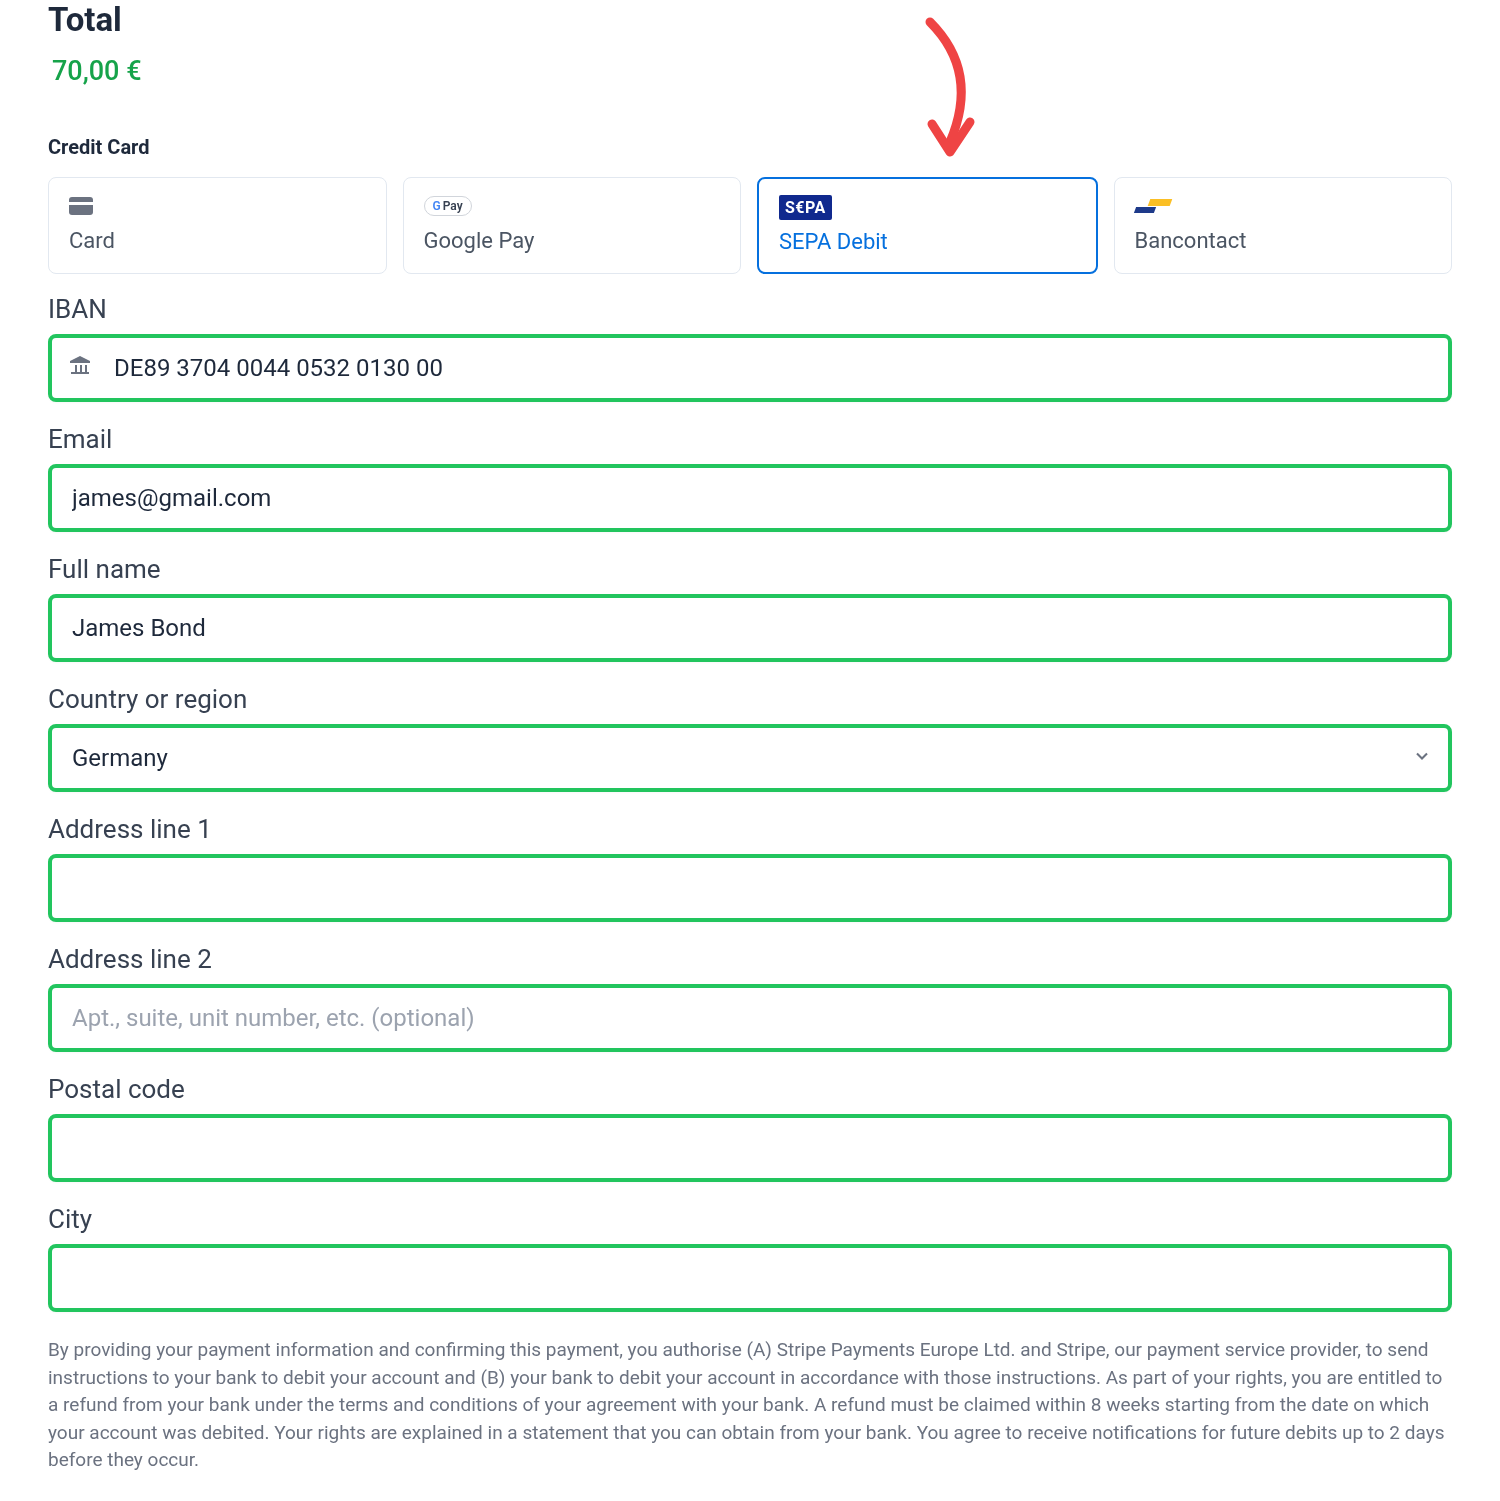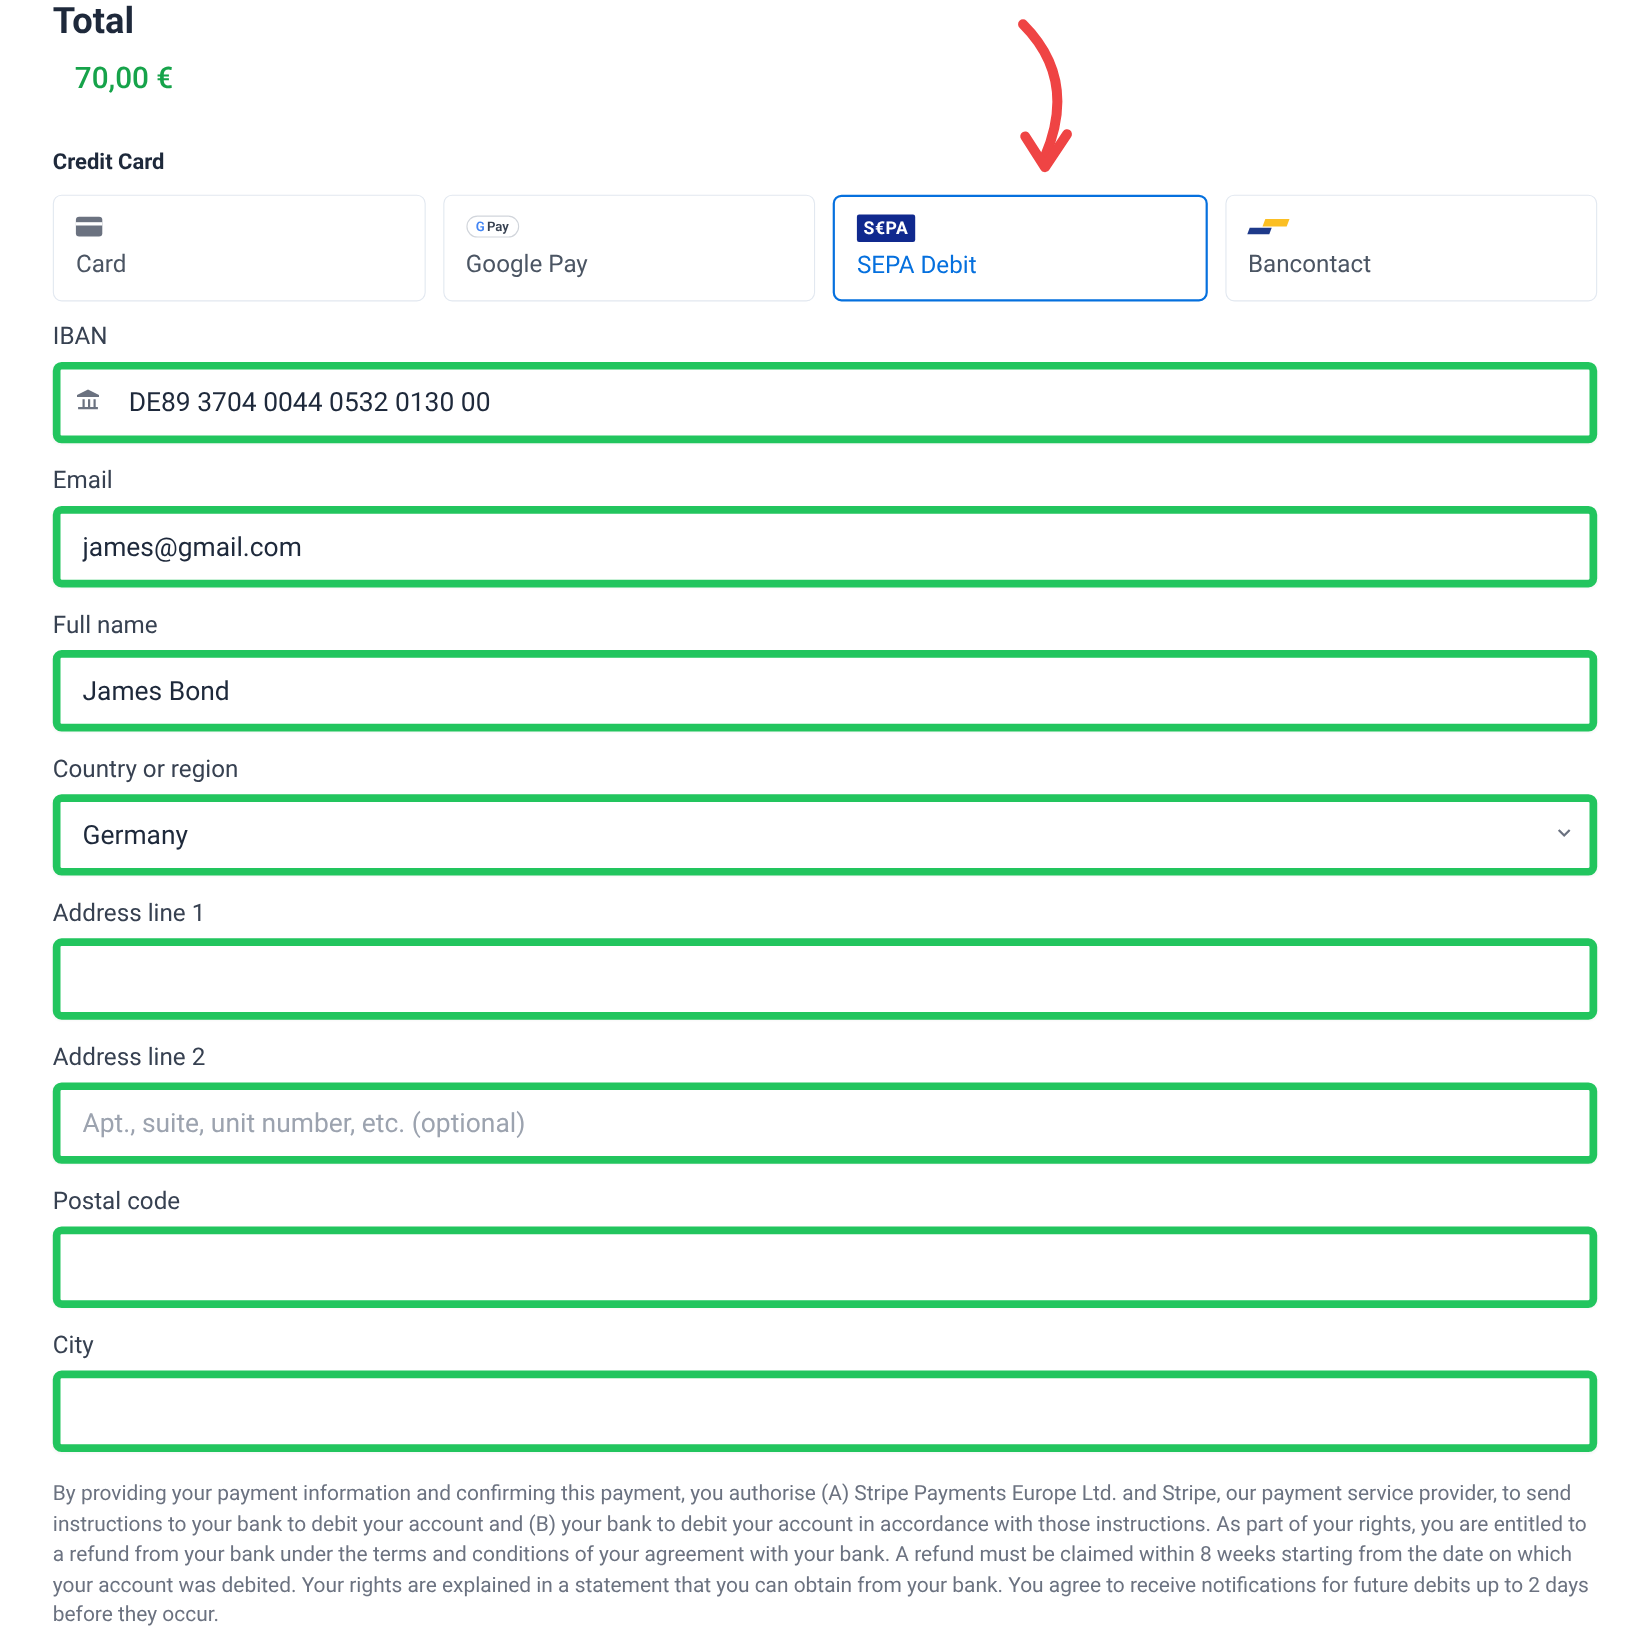--- a/index.html
+++ b/index.html
@@ -17,21 +17,21 @@
     .total-label {
       font-size: 33px;
       font-weight: 700;
       color: #1e293b;
       margin-bottom: 16px;
     }
     .total-amount {
       font-size: 27px;
       font-weight: 500;
       color: #16a34a;
-      margin-left: 20px;
+      margin-left: 4px;
       margin-bottom: 48px;
     }
     .section-label {
       font-size: 20px;
       font-weight: 700;
       color: #1e293b;
       margin-bottom: 18px;
     }
     .payment-methods {
       display: flex;
@@ -118,33 +118,33 @@
       content: "";
       position: absolute;
       left: 14px;
       top: 0;
       width: 22px;
       height: 7px;
       background: #fbbf24;
       transform: skewX(-20deg);
     }
     .field-label {
-      font-size: 22px;
+      font-size: 26px;
       color: #374151;
       margin-bottom: 10px;
       font-weight: 400;
     }
     .input-wrap {
       position: relative;
       margin-bottom: 22px;
     }
     .text-input,
     .select-input {
       width: 100%;
-      border: 7px solid #22c55e;
+      border: 4px solid #22c55e;
       border-radius: 8px;
       padding: 16px 20px;
       font-size: 24px;
       color: #1e293b;
       background: #ffffff;
       font-family: inherit;
       box-shadow: 0 1px 2px rgba(0,0,0,0.03);
     }
     .text-input::placeholder {
       color: #9ca3af;

